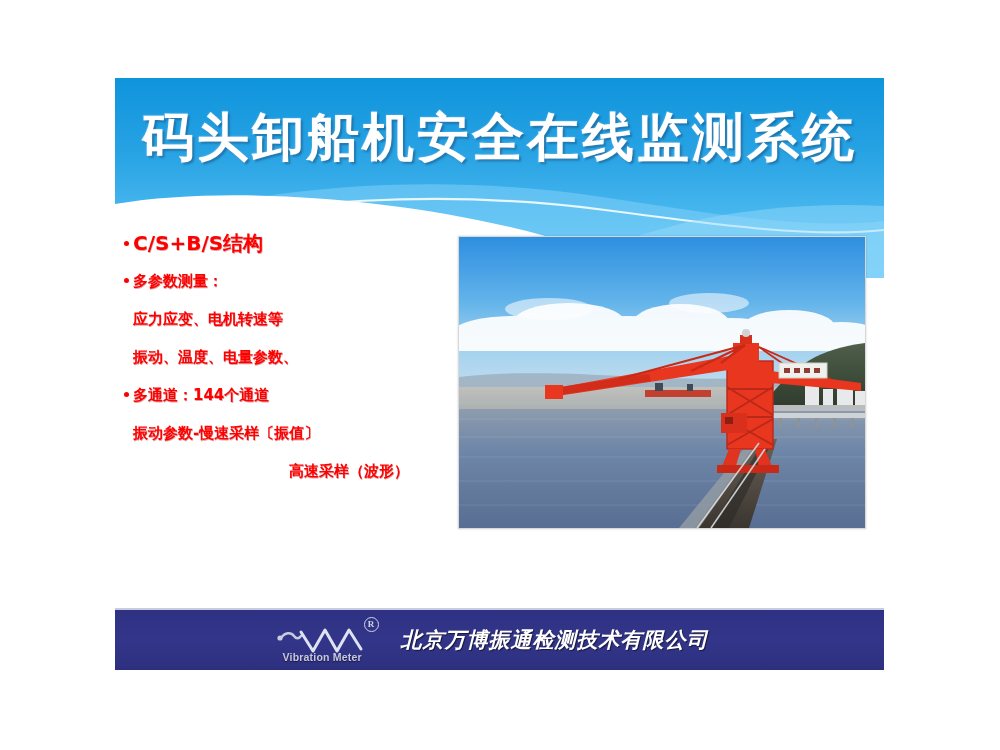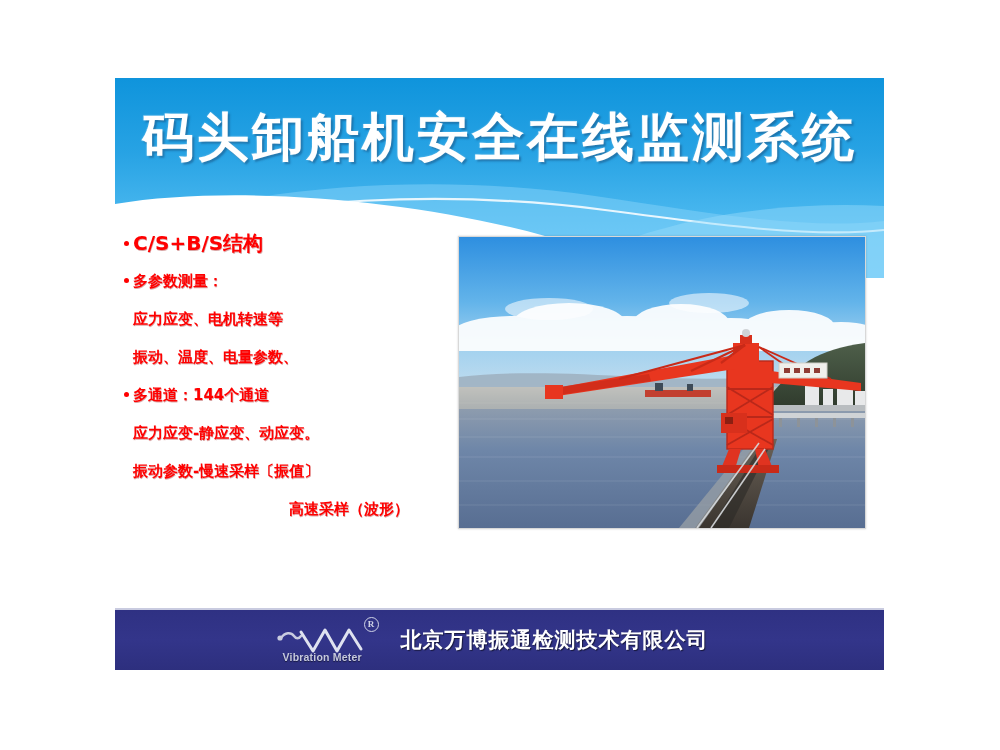--- a/index.html
+++ b/index.html
@@ -159,21 +159,21 @@
     left: 8px;
     bottom: -1px;
     font-size: 10.5px;
     font-weight: bold;
     color: #c6c9de;
     letter-spacing: .2px;
     font-family: "Liberation Sans", sans-serif;
     text-shadow: 0 1px 1px rgba(0,0,0,.5);
     text-align: center;
   }
-  #footer-text { line-height: 1; }
+  #footer-text { line-height: 1; font-style: italic; }
   #company {
     font-size: 21px;
     font-weight: bold;
     color: #ffffff;
     letter-spacing: 1px;
     font-family: "DejaVu Sans", "Liberation Sans", sans-serif;
     text-shadow: 1px 1px 1px rgba(0,0,0,.55);
     white-space: nowrap;
   }
   #website {
@@ -215,23 +215,20 @@
       <span class="dot"></span><span>多参数测量：</span>
     </div>
     <div class="line sub">
       <span>应力应变、电机转速等</span>
     </div>
     <div class="line sub">
       <span>振动、温度、电量参数、</span>
     </div>
     <div class="line">
       <span class="dot"></span><span>多通道：144个通道</span>
-    </div>
-    <div class="line sub">
-      <span>应力应变-静应变、动应变。</span>
     </div>
     <div class="line sub">
       <span>振动参数-慢速采样〔振值〕</span>
     </div>
     <div class="line indent">
       <span>高速采样（波形）</span>
     </div>
   </div>
 
   <div id="photo">

